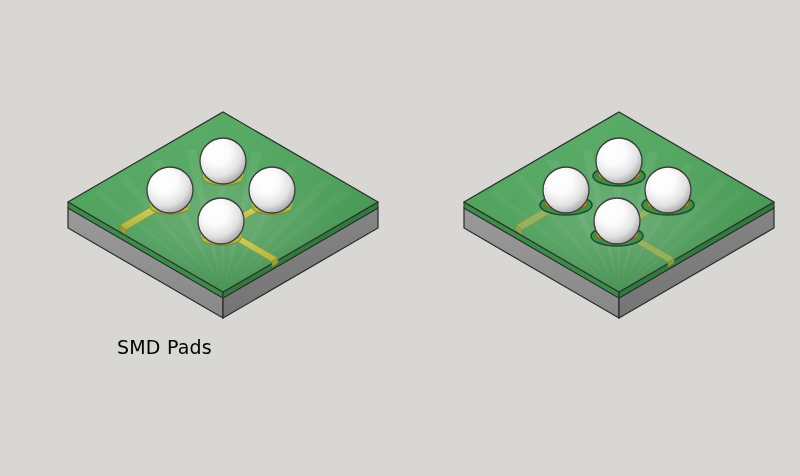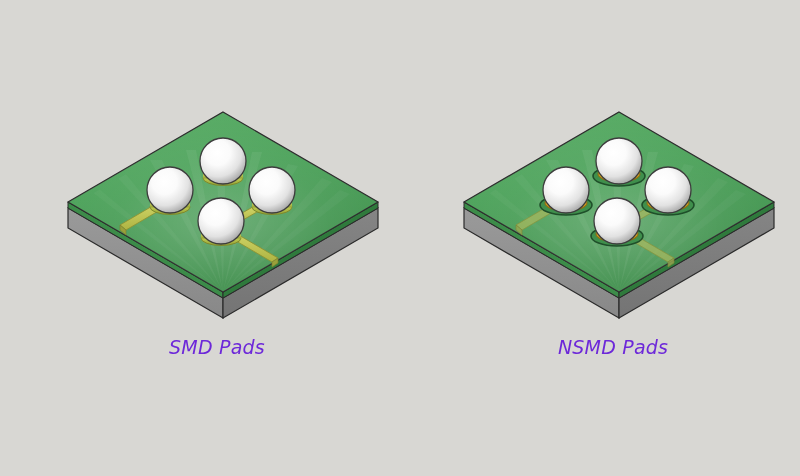--- a/index.html
+++ b/index.html
@@ -15,27 +15,25 @@
     position: relative;
   }
   #stage {
     position: absolute;
     left: 0; top: 0;
     width: 800px;
     height: 476px;
   }
   .board-label {
     position: absolute;
-    text-align: center;
-    color: #6d28d9;
+    color: #000000;
     font-size: 19px;
     font-family: "DejaVu Sans", sans-serif;
     letter-spacing: 0.2px;
     white-space: nowrap;
-    font-style: italic;
   }
   #label-smd {
     left: 117px;
     top: 336px;
     width: 200px;
   }
   #label-nsmd {
     left: 513px;
     top: 336px;
     width: 200px;
@@ -222,15 +220,14 @@
         <ellipse cx="617" cy="236" rx="26" ry="10" fill="#3f8f4c" stroke="#1f4f2a" stroke-width="1.6"></ellipse>
         <ellipse cx="617" cy="234" rx="21" ry="8" fill="url(#nsmdRing)" stroke="#8c680e" stroke-width="1"></ellipse>
         <circle cx="617" cy="221" r="23" fill="url(#ballGrad)" stroke="#3d3d3d" stroke-width="1.3"></circle>
       </g>
     </g>
 
   </svg>
 
   <div class="board-label" id="label-smd">SMD Pads</div>
 
-  <div class="board-label" id="label-nsmd">NSMD Pads</div>
 
 </div>
 
 </body></html>

